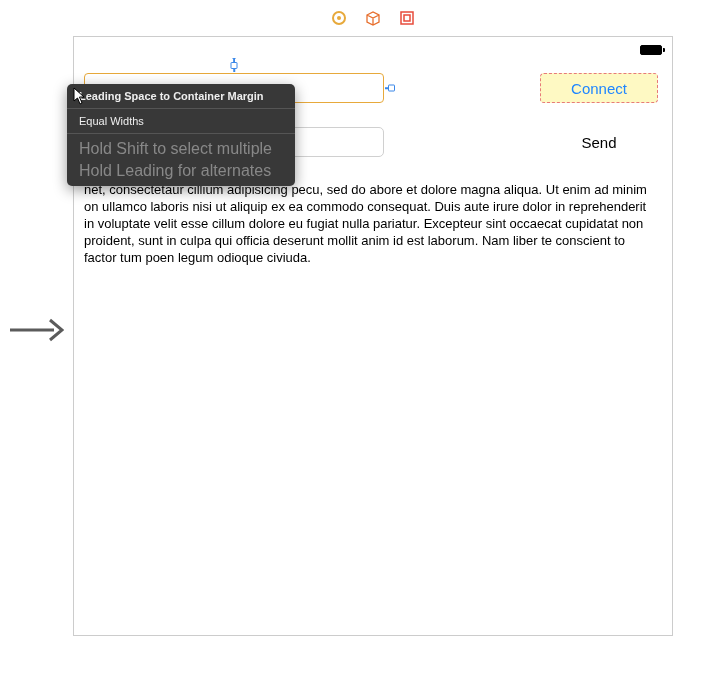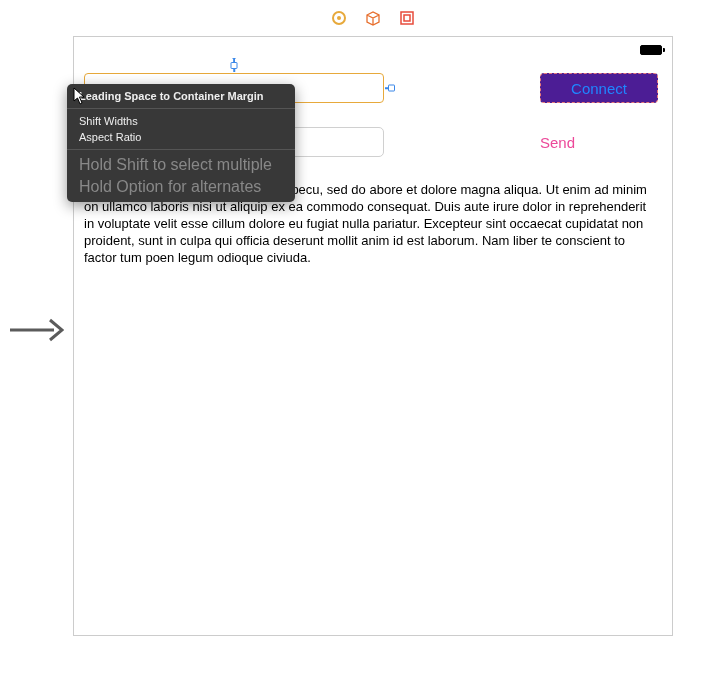--- a/index.html
+++ b/index.html
@@ -98,41 +98,42 @@
       right: 14px;
       width: 118px;
       height: 30px;
       border: 1.5px dashed #e77a7a;
       border-radius: 4px;
       display: flex;
       align-items: center;
       justify-content: center;
       color: #1f86ff;
       font-size: 15px;
-      background: #4c1d95;
+      background: #fef9c3;
     }
     .msg-field {
       position: absolute;
       top: 90px;
       left: 10px;
       width: 300px;
       height: 30px;
       border: 1px solid #d0d0d0;
       border-radius: 5px;
       background: #fff;
     }
     .send-btn {
       position: absolute;
       top: 90px;
       right: 14px;
       width: 118px;
       height: 30px;
       display: flex;
       align-items: center;
-      color: #ec4899;
+      justify-content: center;
+      color: #000000;
       font-size: 15px;
     }
     .body-text {
       position: absolute;
       top: 145px;
       left: 10px;
       right: 20px;
       font-size: 13px;
       line-height: 1.3;
       color: #000;
@@ -226,25 +227,24 @@
     <span>Send</span>
   </div>
 
   <div class="body-text">net, consectetaur cillium adipisicing pecu, sed do abore et dolore magna aliqua. Ut enim ad minim on ullamco laboris nisi ut aliquip ex ea commodo consequat. Duis aute irure dolor in reprehenderit in voluptate velit esse cillum dolore eu fugiat nulla pariatur. Excepteur sint occaecat cupidatat non proident, sunt in culpa qui officia deserunt mollit anim id est laborum. Nam liber te conscient to factor tum poen legum odioque civiuda.</div>
 
 </div>
 
 <div class="context-menu">
   <div class="menu-item bold">Leading Space to Container Margin</div>
   <div class="menu-sep"></div>
-  <div class="menu-item">Shift Widths</div>
-  <div class="menu-item">Aspect Ratio</div>
+  <div class="menu-item">Equal Widths</div>
   <div class="menu-sep"></div>
   <div class="menu-hint">Hold Shift to select multiple</div>
-  <div class="menu-hint">Hold Option for alternates</div>
+  <div class="menu-hint">Hold Leading for alternates</div>
 </div>
 
 <div class="cursor-arrow">
   <svg width="14" height="18" viewBox="0 0 14 18">
     <path d="M1 1 L1 14 L4.5 11 L7 17 L9 16 L6.5 10 L11 10 Z" fill="#fff" stroke="#000" stroke-width="1"></path>
   </svg>
 </div>
 
 <div class="right-arrow">
   <svg width="56" height="40" viewBox="0 0 56 40">

